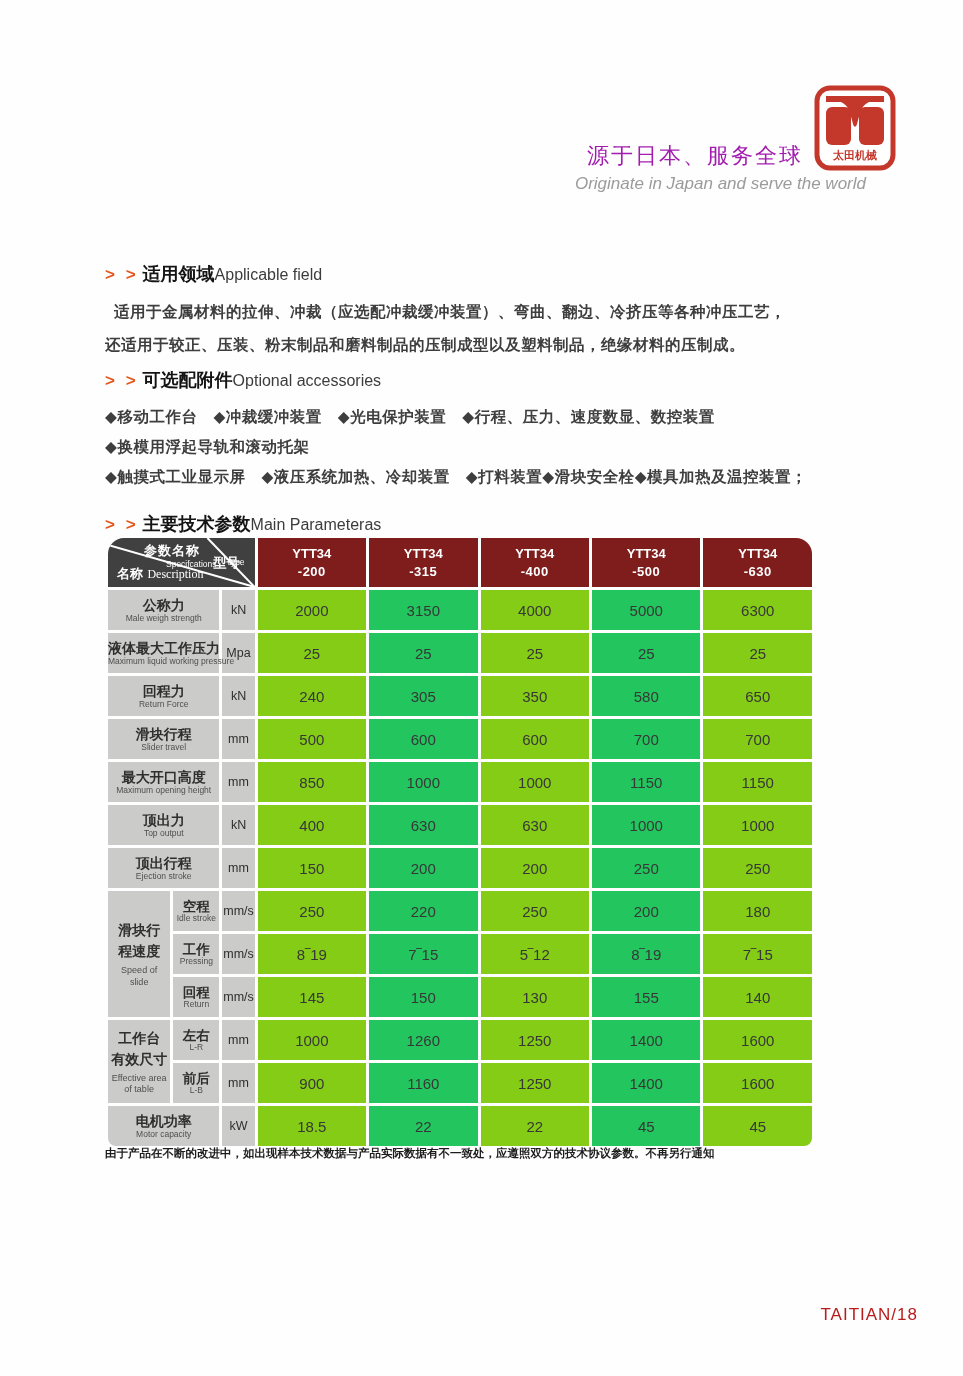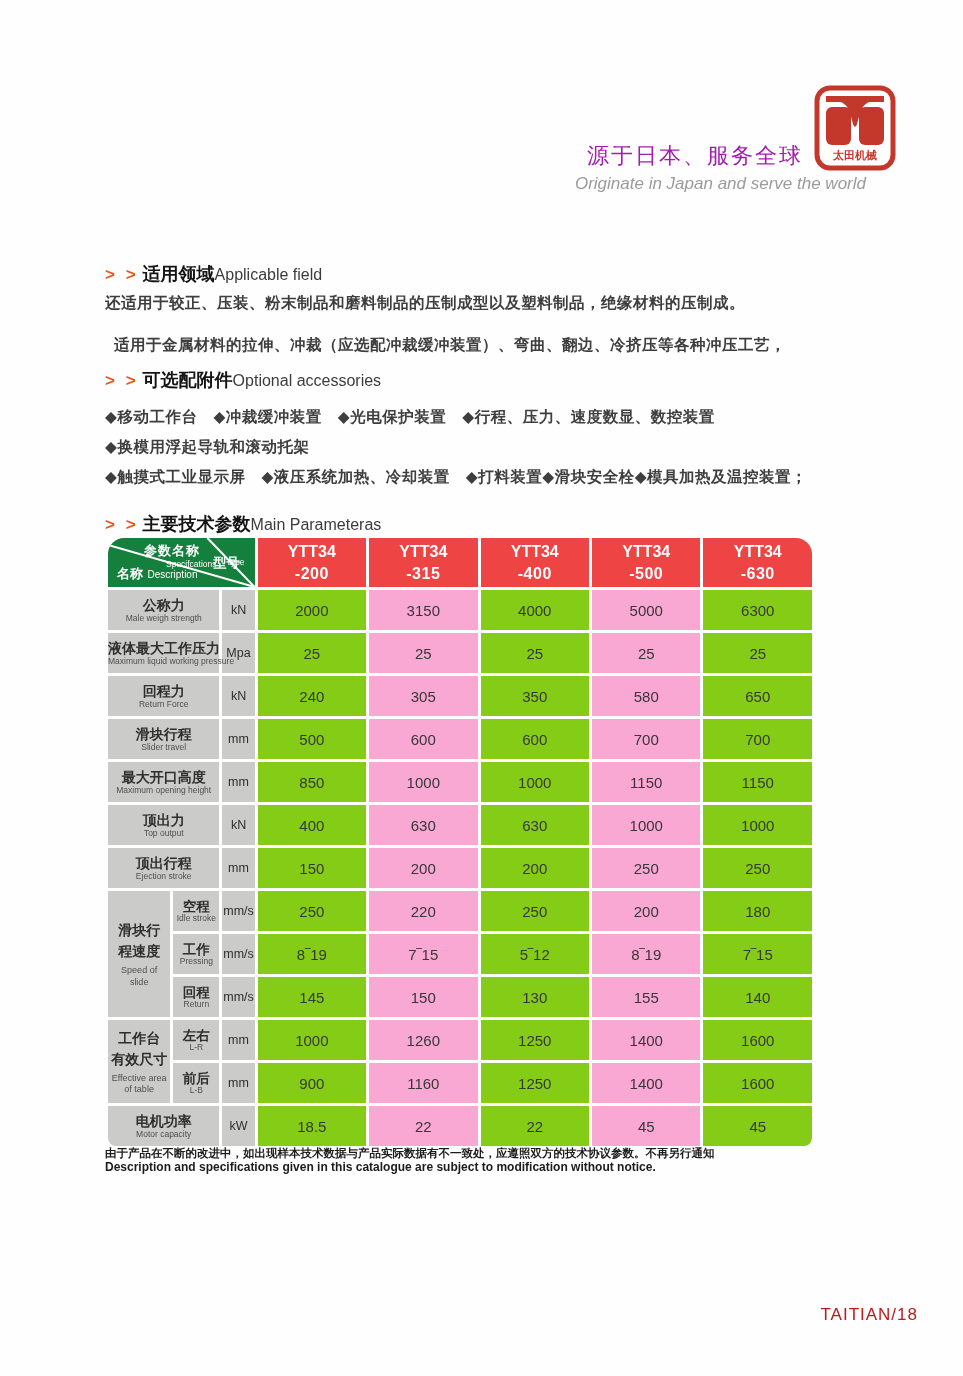--- a/index.html
+++ b/index.html
@@ -25,43 +25,43 @@
   .t-en { font-size:16px; color:#3c3c3c; }
   .body-line { font-size:15.5px; font-weight:bold; color:#3e3e3e; line-height:33px; letter-spacing:0.5px; }
   .indent { text-indent:9px; }
   .acc-line { font-size:15.5px; font-weight:bold; color:#3e3e3e; line-height:30px; letter-spacing:0.5px; }
   
   .tablewrap { position:absolute; left:105px; top:535px; }
   table.spec { border-collapse:separate; border-spacing:3px; table-layout:fixed; width:710px; }
   table.spec td, table.spec th { padding:0; text-align:center; vertical-align:middle; }
   tr.head { height:49px; }
   tr.r { height:40px; }
-  th.model { background:#ef4444; color:#ffffff; font-weight:600; font-size:16px; line-height:1.35; }
+  th.model { background:#7f1d1d; color:#ffffff; font-weight:600; font-size:13px; line-height:1.35; }
   th.model .m2 { letter-spacing:0.5px; }
   th.tr-round { border-top-right-radius:16px; }
-  td.corner { background:#15803d; position:relative; border-top-left-radius:16px; overflow:hidden; }
+  td.corner { background:#404040; position:relative; border-top-left-radius:16px; overflow:hidden; }
   td.corner svg { position:absolute; left:0; top:0; width:100%; height:100%; }
   .c-spec  { position:absolute; left:36px; top:4px;  color:#fff; font-size:13px; font-weight:bold; letter-spacing:1px;}
   .c-spec2 { position:absolute; left:58px; top:21px; color:#fff; font-size:8.5px; }
   .c-type  { position:absolute; right:15px; top:16px; color:#fff; font-size:13px; font-weight:bold; }
   .c-type2 { position:absolute; right:10px; top:19px; color:#fff; font-size:8.5px; }
   .c-desc  { position:absolute; left:9px; bottom:4px; color:#fff; white-space:nowrap; }
   .c-desc .dz { font-size:13px; font-weight:bold;font-family:Liberation Mono, monospace; }
-  .c-desc .de { font-size:10px; }
+  .c-desc .de { font-size:12px;font-family:Liberation Serif, serif; }
   td.lbl, td.unit, td.grp, td.sub { background:#cbcbca; }
   td.lbl .zh { font-size:14px; font-weight:bold; color:#2f2f2f; line-height:1.2; white-space:nowrap; }
   td.lbl .en { font-size:8.5px; color:#4f4f4f; line-height:1.2; white-space:nowrap; }
   td.sub .zh { font-size:13.5px; font-weight:bold; color:#2f2f2f; line-height:1.15; }
   td.sub .en { font-size:8.5px; color:#4f4f4f; line-height:1.1; }
   td.grp .zh { font-size:14px; font-weight:bold; color:#2f2f2f; line-height:1.5; white-space:pre-line; }
   td.grp .en { font-size:9px; color:#4f4f4f; line-height:1.25; white-space:pre-line; margin-top:3px; }
   td.unit { font-size:12.5px; color:#2f2f2f; }
   td.v { font-size:15px; color:#373737; }
   td.ca { background:#84cc16; }
-  td.cb { background:#f9a8d4; }
+  td.cb { background:#22c55e; }
   td.bl { border-bottom-left-radius:8px; }
   td.br { border-bottom-right-radius:8px; }
   
   .note { position:absolute; left:105px; width:740px; }
   .note-zh { font-size:11.5px; font-weight:bold; color:#1c1c1c; line-height:14px; }
   .note-en { font-size:12px;  font-weight:bold; color:#1c1c1c; line-height:15px; }
   .pageno { position:absolute; right:45px; top:1305px; font-size:17px; color:#b91c1c; letter-spacing:1px; }
 </style>
 </head>
 <body>
@@ -77,22 +77,22 @@
       <text x="41" y="74" text-anchor="middle" font-size="11" font-weight="bold" fill="#c4372b">太田机械</text>
     </svg>
   </div>
   <div class="tagline-zh">源于日本、服务全球</div>
   <div class="tagline-en">Originate in Japan and serve the world</div>
 
   <div class="sec" style="top:262px;">
     <div class="sec-title">
       <span class="arrows">&gt; &gt;</span><span class="t-zh">适用领域</span><span class="t-en">Applicable field</span>
     </div>
+    <div class="body-line indent" style="margin-top:9px;">适用于金属材料的拉伸、冲裁（应选配冲裁缓冲装置）、弯曲、翻边、冷挤压等各种冲压工艺，</div>
     <div class="body-line">还适用于较正、压装、粉末制品和磨料制品的压制成型以及塑料制品，绝缘材料的压制成。</div>
-    <div class="body-line indent" style="margin-top:9px;">适用于金属材料的拉伸、冲裁（应选配冲裁缓冲装置）、弯曲、翻边、冷挤压等各种冲压工艺，</div>
   </div>
 
   <div class="sec" style="top:368px;">
     <div class="sec-title">
       <span class="arrows">&gt; &gt;</span><span class="t-zh">可选配附件</span><span class="t-en">Optional accessories</span>
     </div>
     <div class="acc-line" style="margin-top:10px;">◆移动工作台　◆冲裁缓冲装置　◆光电保护装置　◆行程、压力、速度数显、数控装置</div>
     <div class="acc-line">◆换模用浮起导轨和滚动托架</div>
     <div class="acc-line">◆触摸式工业显示屏　◆液压系统加热、冷却装置　◆打料装置◆滑块安全栓◆模具加热及温控装置；</div>
   </div>
@@ -320,18 +320,17 @@
         <td class="v ca">22</td>
         <td class="v cb">45</td>
         <td class="v ca br">45</td>
       </tr>
     </tbody>
       </table>
   </div>
 
   <div class="note" style="top:1146px;">
     <div class="note-zh">由于产品在不断的改进中，如出现样本技术数据与产品实际数据有不一致处，应遵照双方的技术协议参数。不再另行通知</div>
-    <div class="note-en">Description and specifications given in this catalogue are subject to modification without notice.</div>
   </div>
 
   <div class="pageno">TAITIAN/18</div>
 
 </div>
 
 </body></html>

